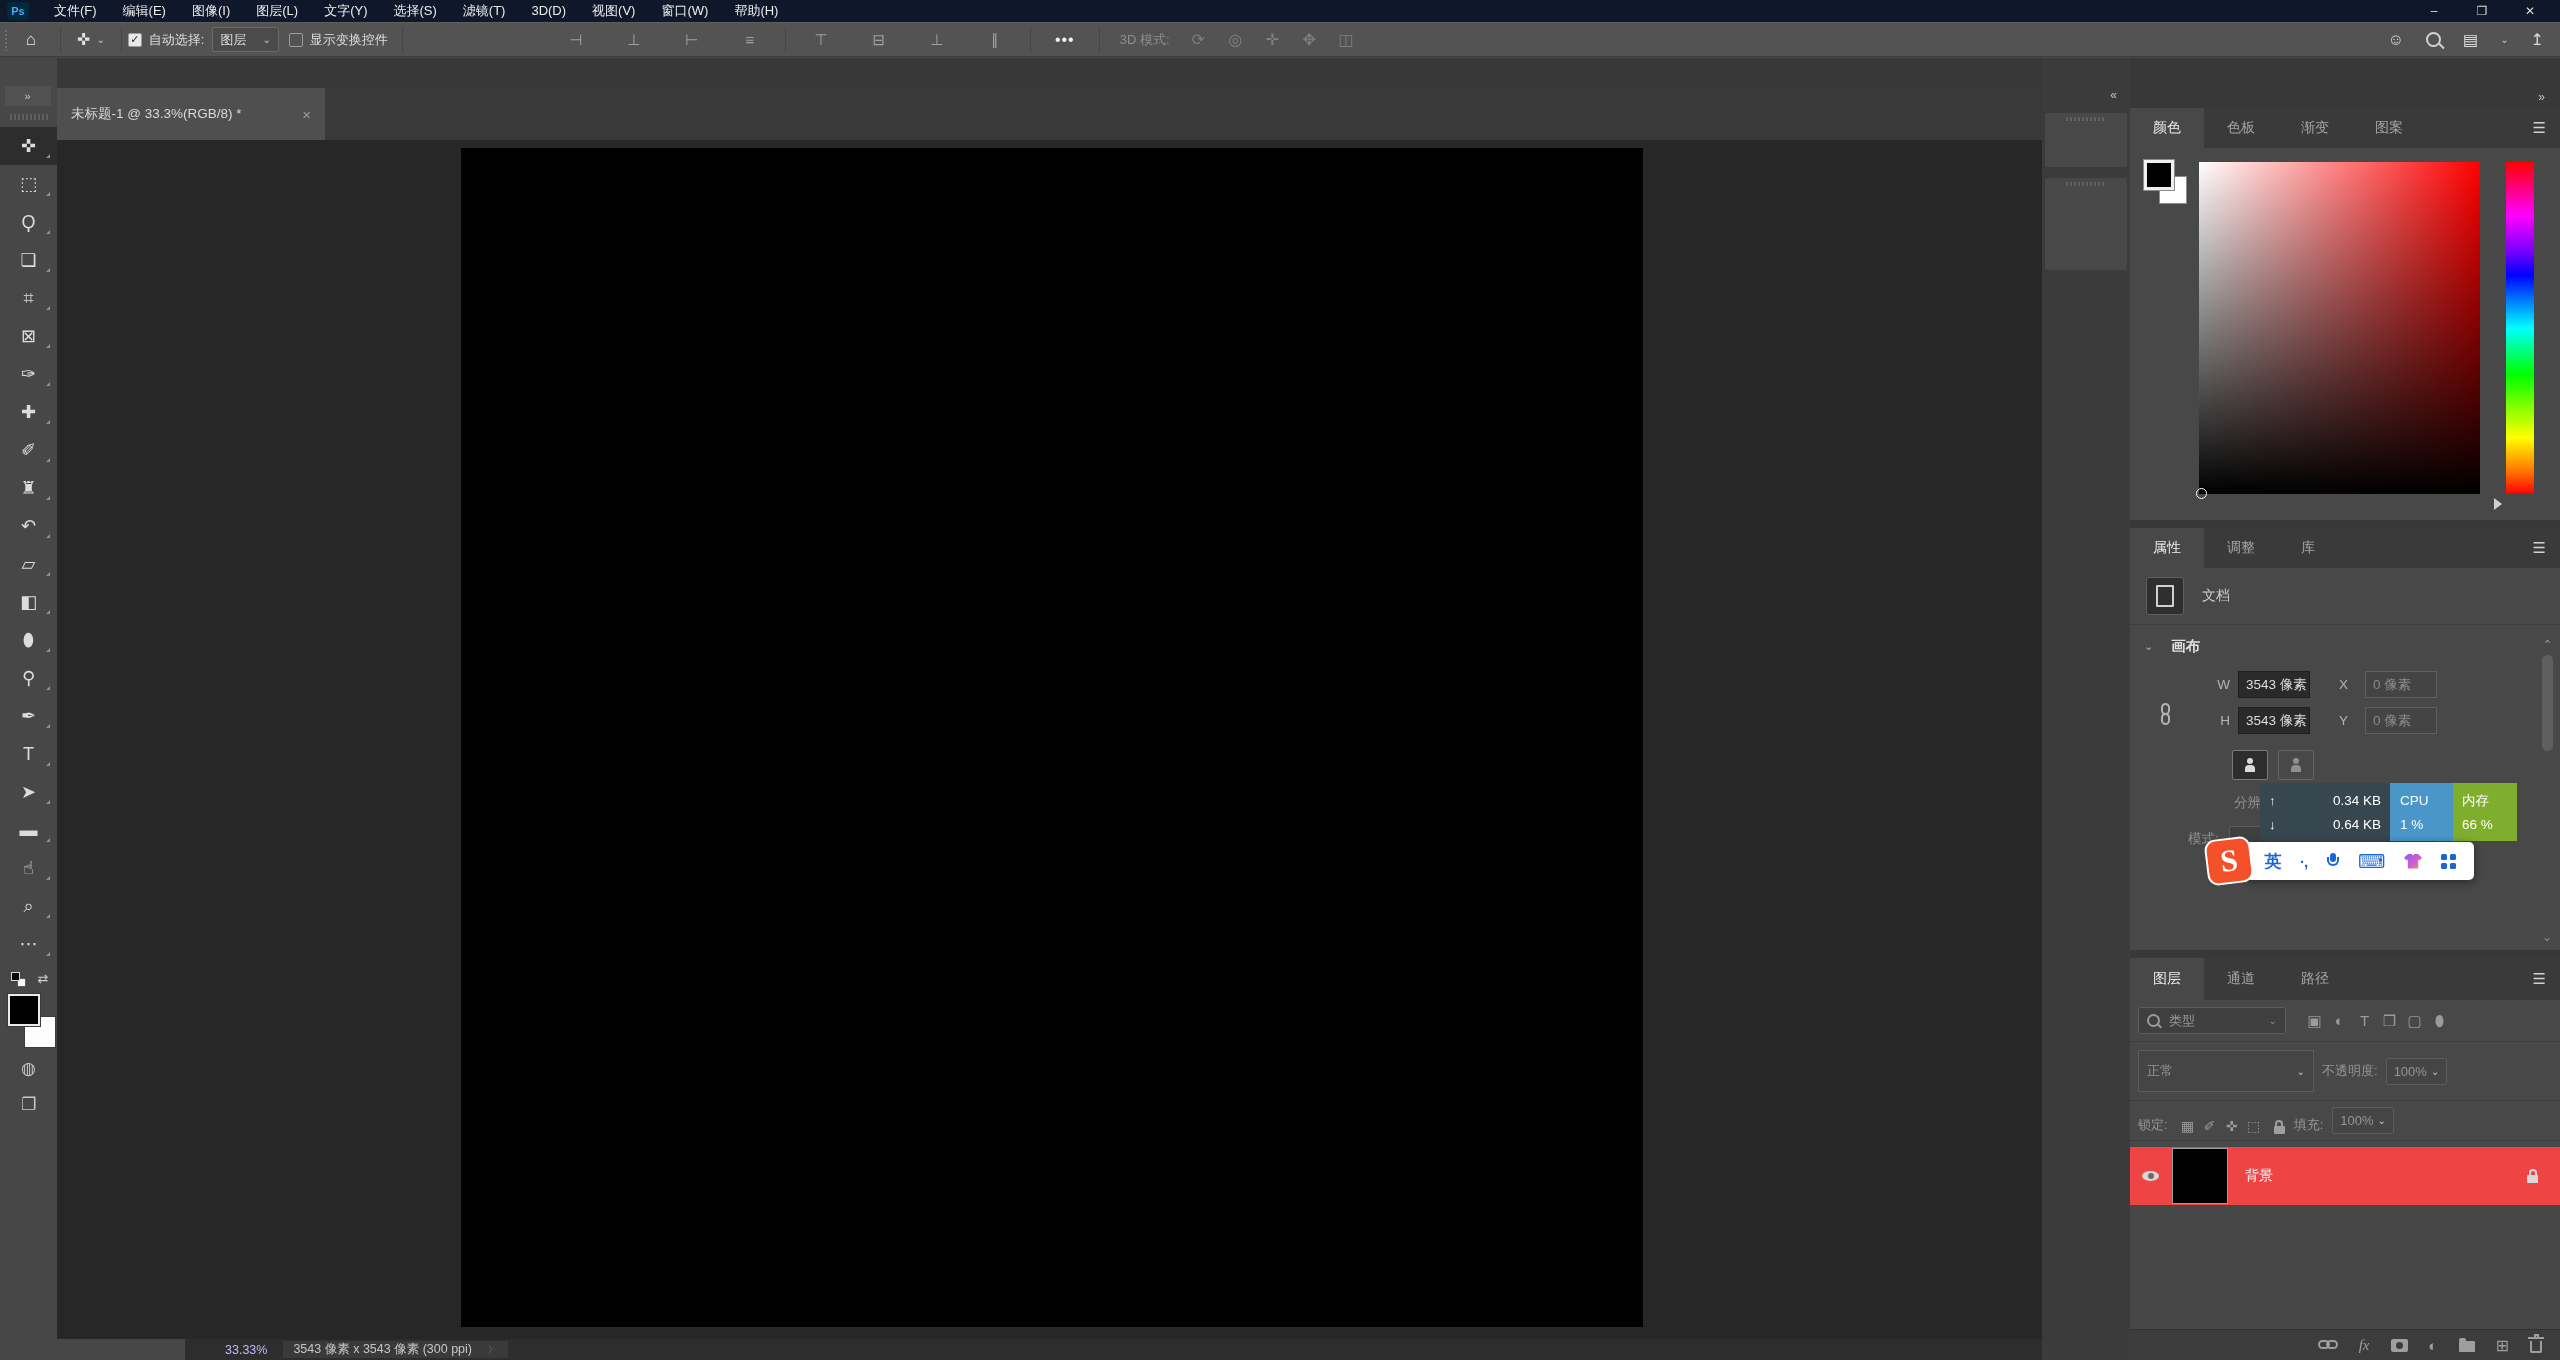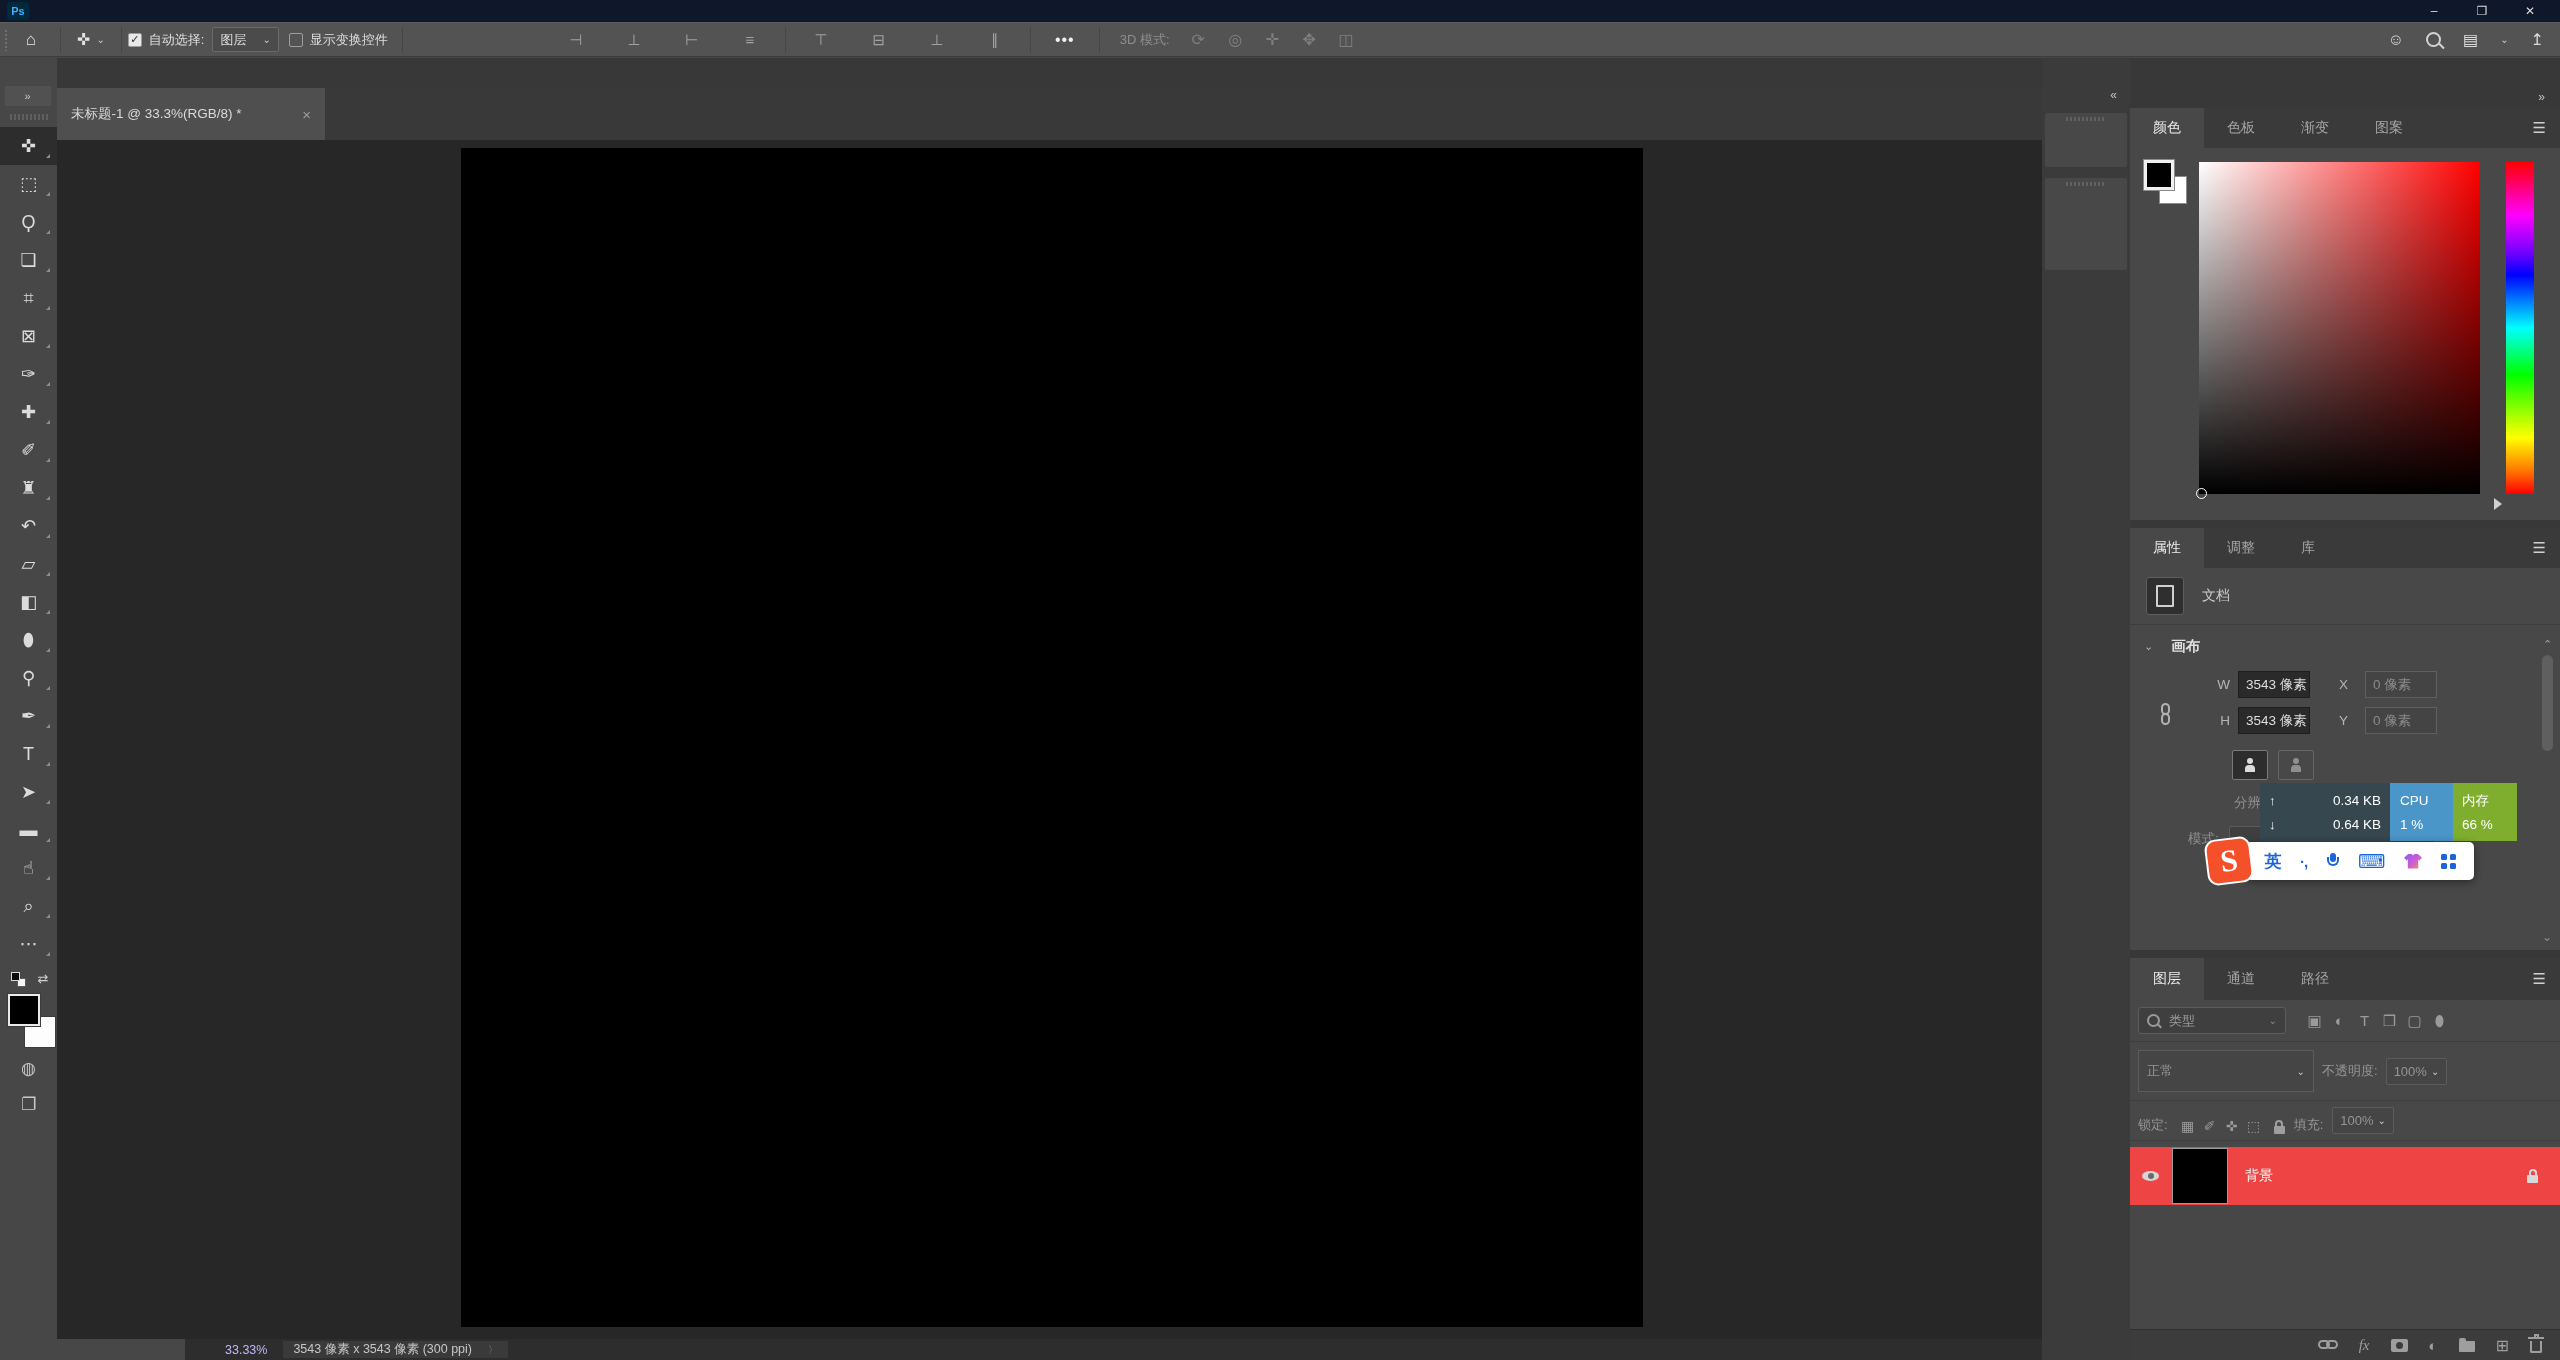--- a/index.html
+++ b/index.html
@@ -206,20 +206,34 @@
   .grid4::before{content:"";position:absolute;left:0;top:0;width:6px;height:6px;background:#1a66d9;border-radius:1.5px;
     box-shadow:9px 0 0 #1a66d9,0 9px 0 #1a66d9,9px 9px 0 #1a66d9;}
 </style>
 </head>
 <body>
 
 <div id="screen">
 
   <div class="titlebar">
     <div class="ps-logo">Ps</div>
+    <div class="menus">
+
+    <div class="menu-item">文件(F)</div>
+        <div class="menu-item">编辑(E)</div>
+        <div class="menu-item">图像(I)</div>
+        <div class="menu-item">图层(L)</div>
+        <div class="menu-item">文字(Y)</div>
+        <div class="menu-item">选择(S)</div>
+        <div class="menu-item">滤镜(T)</div>
+        <div class="menu-item">3D(D)</div>
+        <div class="menu-item">视图(V)</div>
+        <div class="menu-item">窗口(W)</div>
+        <div class="menu-item">帮助(H)</div>
+      </div>
     <div class="winctrls">
       <div class="winctrl">–</div>
       <div class="winctrl">❐</div>
       <div class="winctrl">✕</div>
     </div>
   </div>
 
   <div class="optionsbar">
     <div class="ob-grip"></div>
     <div class="ob-home">⌂</div>

